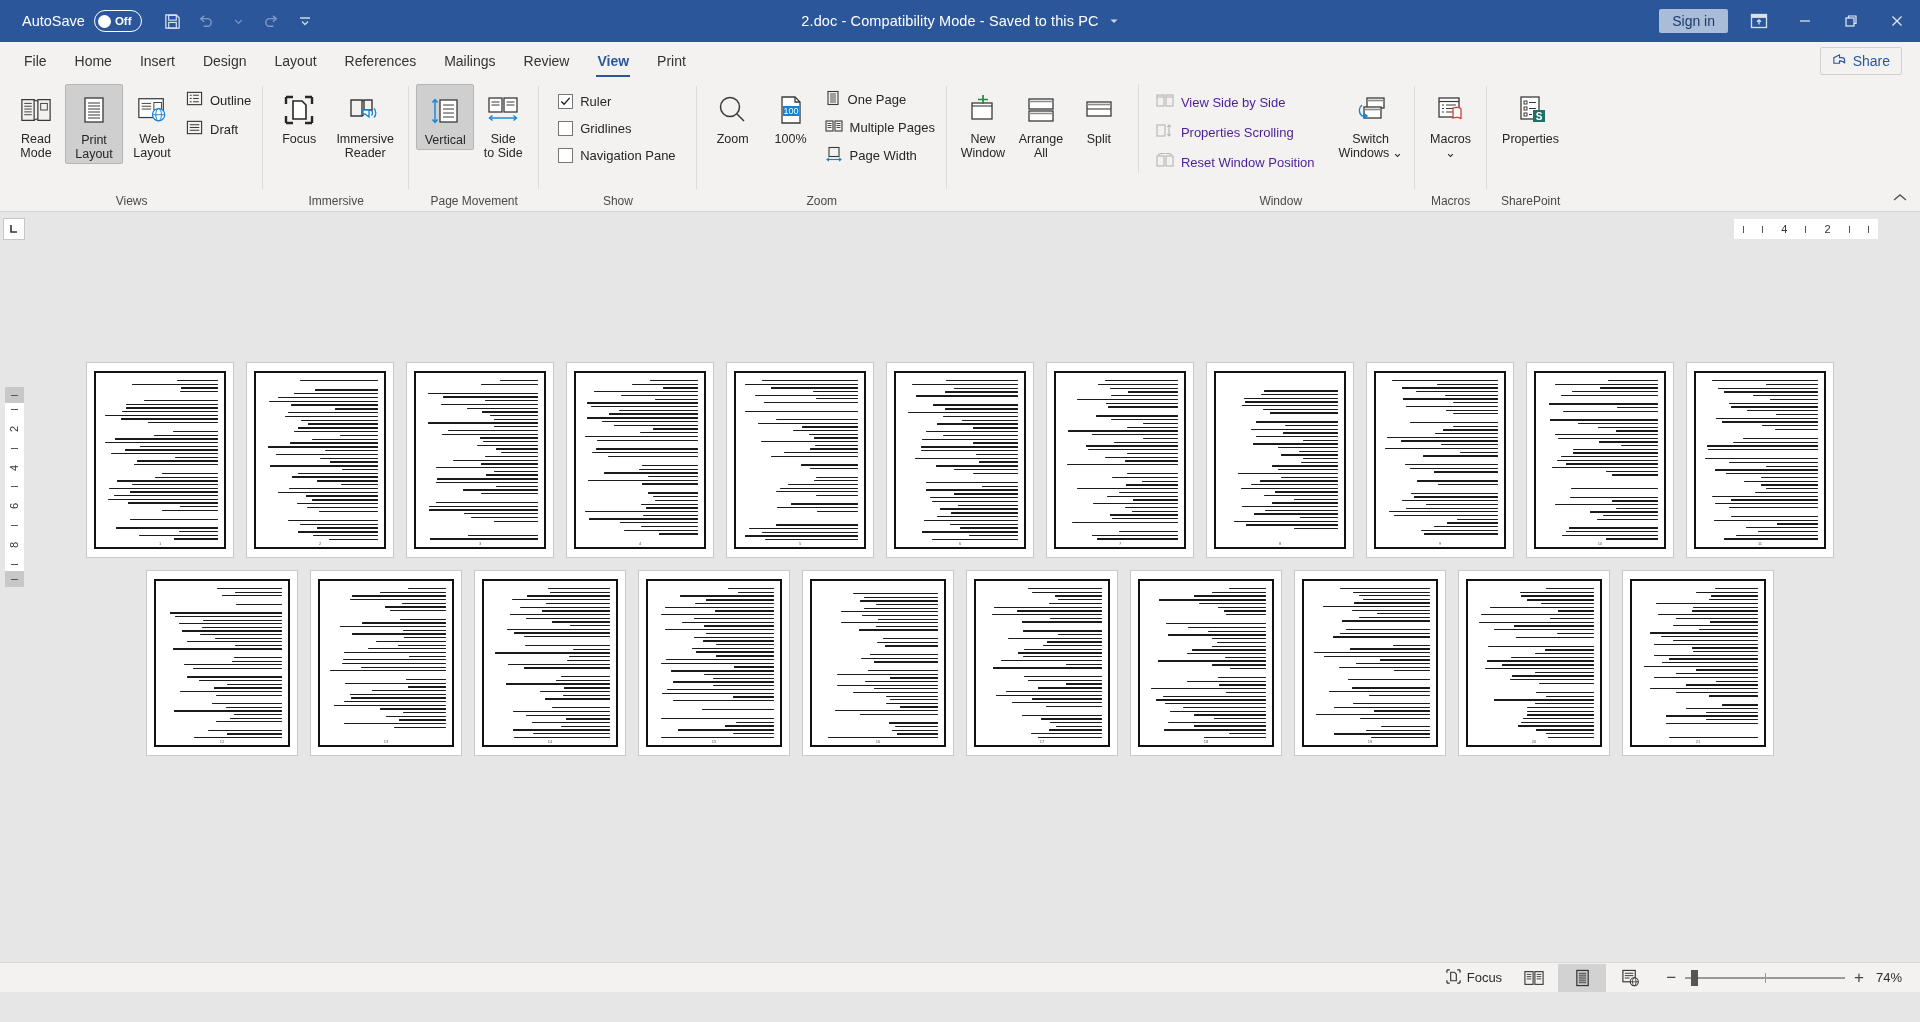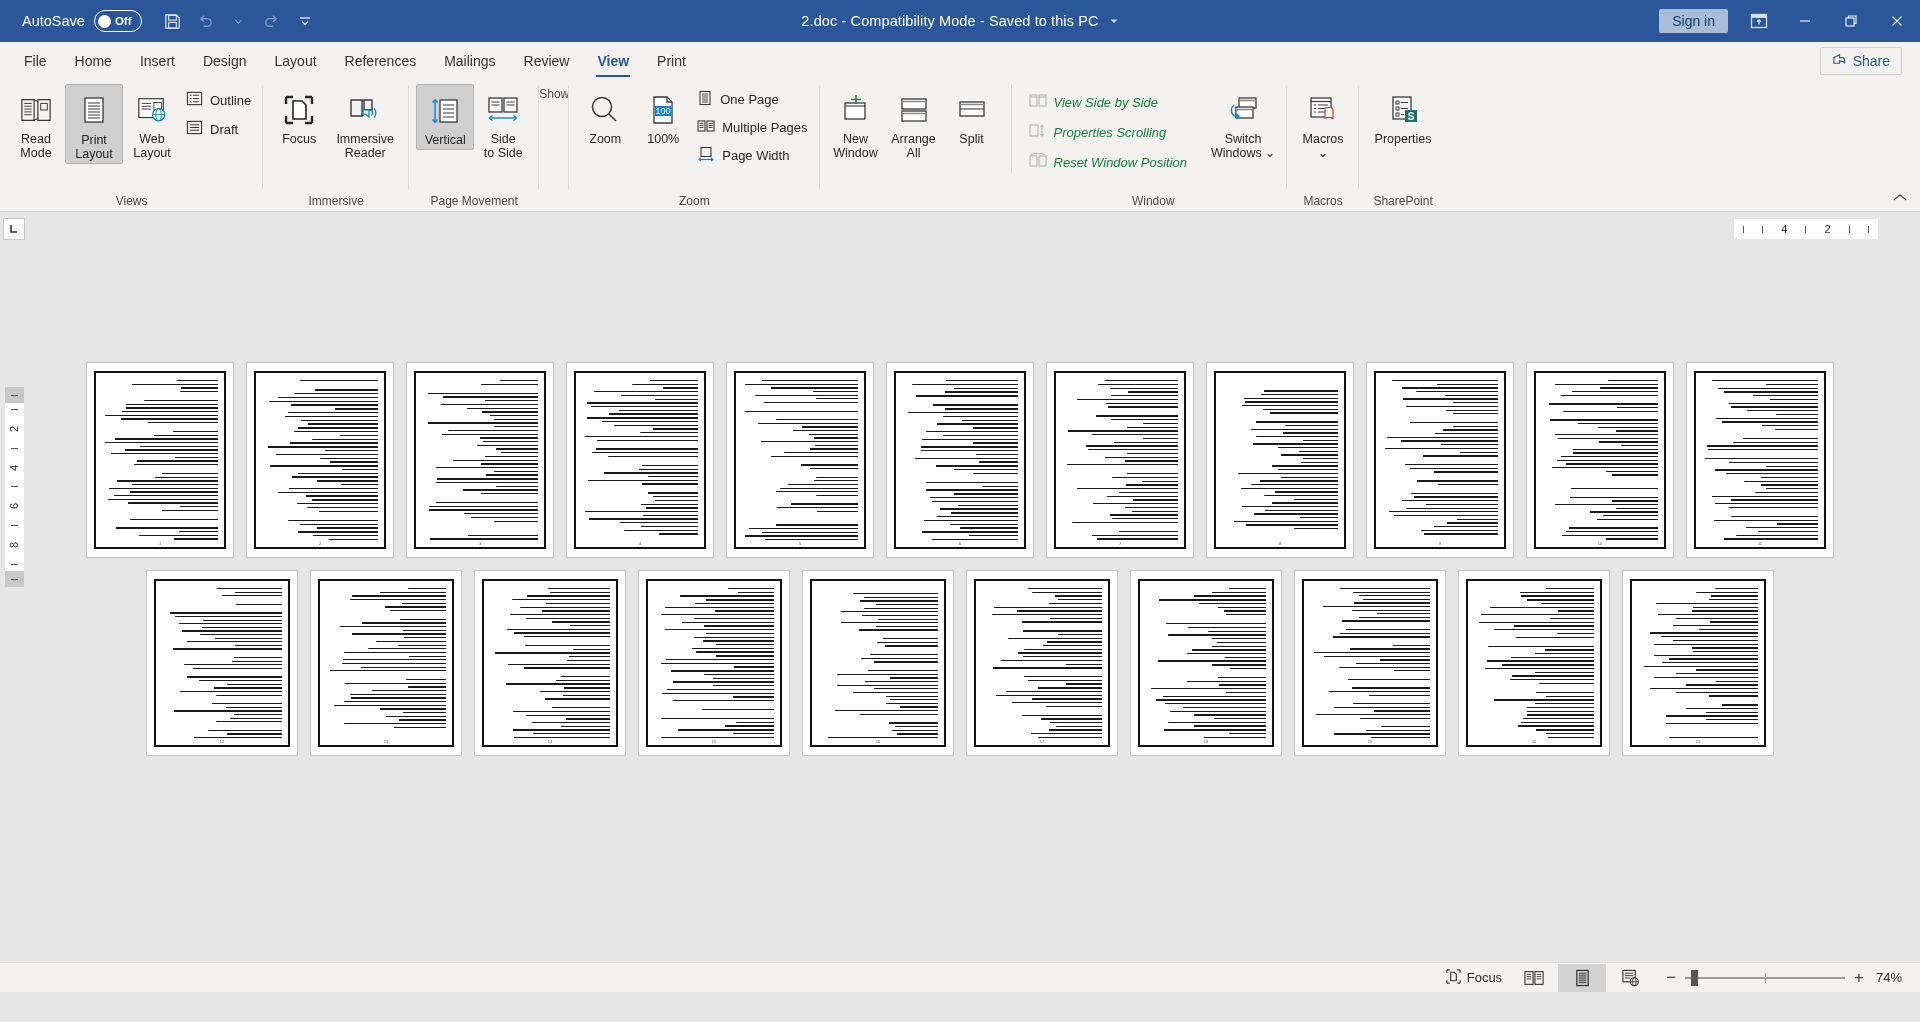--- a/index.html
+++ b/index.html
@@ -106,21 +106,21 @@
   .bigbtn .ico { height: 44px; display: flex; align-items: center; justify-content: center; }
   .bigbtn .lbl {
     font-size: 12.5px; color: #262626; text-align: center; line-height: 14px;
   }
   .bigbtn.wide { width: 74px; }
   .smallcol { display: flex; flex-direction: column; padding-top: 4px; gap: 5px; }
   .smallbtn {
     display: flex; align-items: center; gap: 7px; padding: 2px 5px;
     font-size: 13px; color: #262626; border-radius: 2px;
   }
-  .smallbtn.disabled { color: #15803d; font-style: italic; }
+  .smallbtn.disabled { color: #4c1d95; }
   .chk {
     width: 15px; height: 15px; border: 1px solid #767676; background: #fff;
     display: flex; align-items: center; justify-content: center;
   }
   .chk svg { display:block; }
   .ribbon-collapse {
     position: absolute; right: 12px; bottom: 4px; color: #555; font-size: 13px;
   }
 
   
@@ -412,20 +412,40 @@
               <path d="M6.5 21.5 3.5 24l3 2.5M27.5 21.5 30.5 24l-3 2.5" fill="none" stroke="#0f84d6" stroke-width="1.4"></path>
             </svg>
         </span>
         <span class="lbl"><span>Side</span><br><span>to Side</span></span>
       </div>
     </div>
     <div class="rgroup-label">Page Movement</div>
   </div>
 
   <div class="rgroup">
+    <div class="rgroup-body" style="padding-left:14px;padding-right:16px;">
+      <div class="smallcol" style="gap:8px;padding-top:8px;">
+        <div class="smallbtn">
+          <span class="chk">
+              <svg width="11" height="11" viewBox="0 0 12 12">
+                <path d="M1.5 6 4.5 9l6-7" fill="none" stroke="#1a1a1a" stroke-width="1.4"></path>
+              </svg>
+            </span>
+          <span>Ruler</span>
+        </div>
+        <div class="smallbtn">
+          <span class="chk"></span>
+          <span>Gridlines</span>
+        </div>
+        <div class="smallbtn">
+          <span class="chk"></span>
+          <span>Navigation Pane</span>
+        </div>
+      </div>
+    </div>
     <div class="rgroup-label">Show</div>
   </div>
 
   <div class="rgroup">
     <div class="rgroup-body">
       <div class="bigbtn">
         <span class="ico">
           <svg width="34" height="32" viewBox="0 0 34 32">
               <circle cx="14" cy="13" r="9.5" fill="none" stroke="#3a3a3a" stroke-width="1.5"></circle>
               <path d="M21 20l7 7" stroke="#3a3a3a" stroke-width="1.5"></path>

